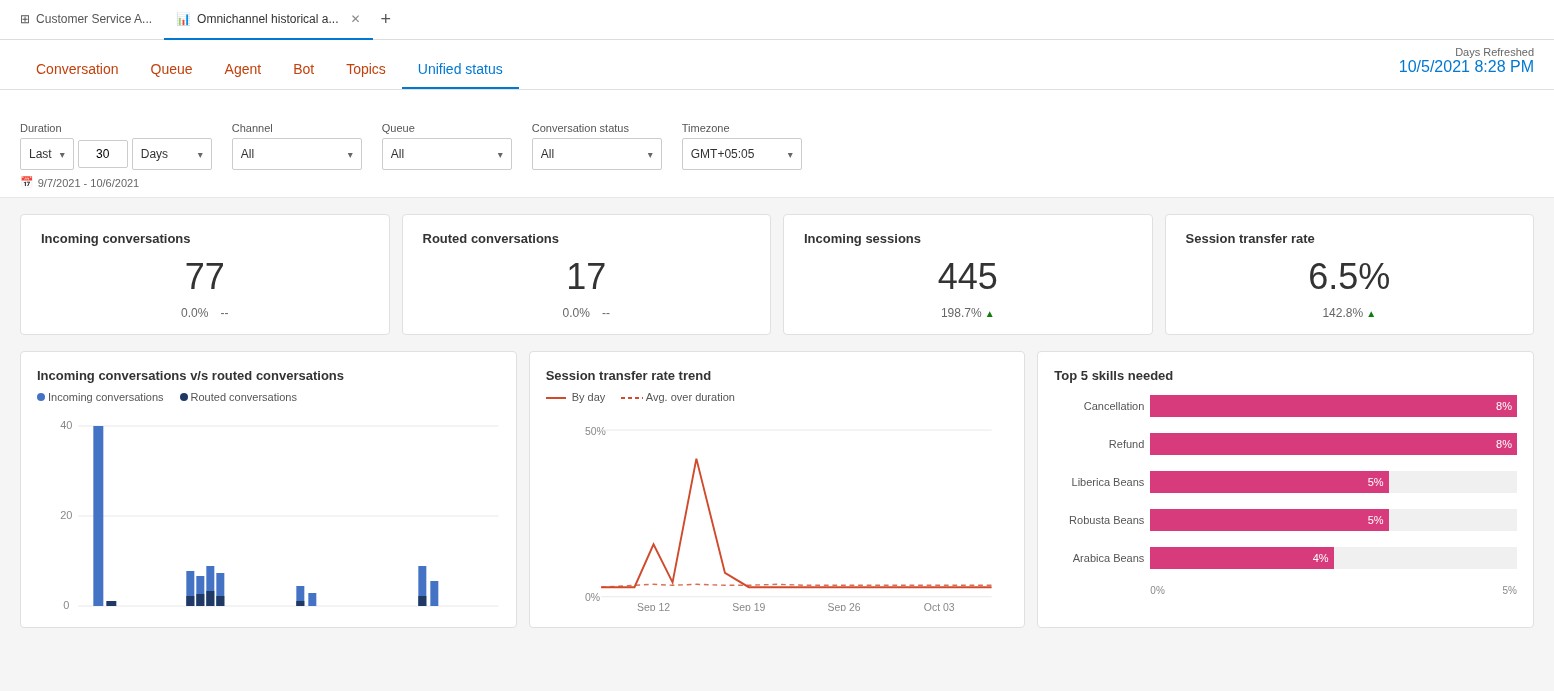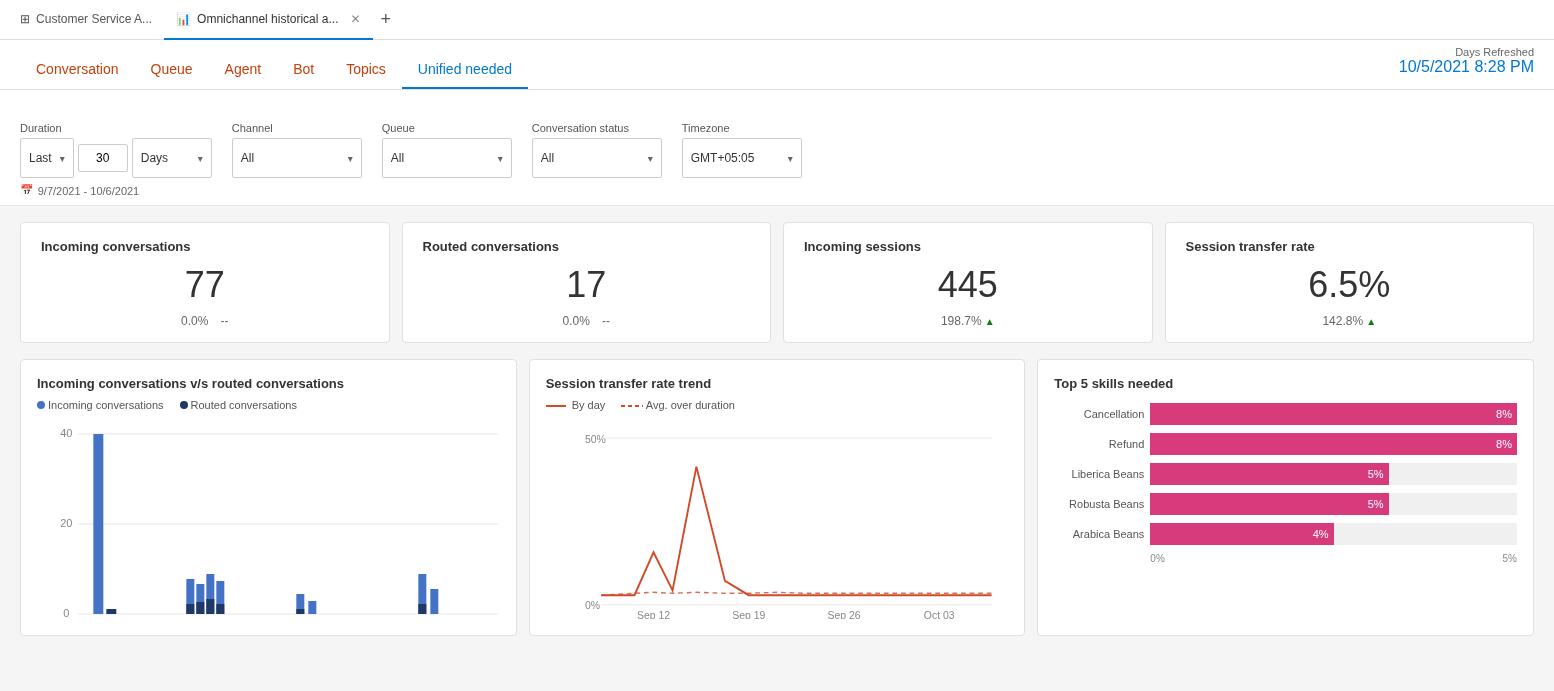--- a/index.html
+++ b/index.html
@@ -85,21 +85,21 @@
     .filter-group { display: flex; flex-direction: column; gap: 4px; }
     .filter-label { font-size: 11px; color: #555; font-weight: 500; margin-top: 20px; }
     .filter-controls { display: flex; gap: 4px; align-items: center; }
     .filter-select {
       border: 1px solid #ccc;
       border-radius: 2px;
       padding: 4px 8px;
       font-size: 12px;
       background: #fff;
       cursor: pointer;
-      height: 40px;
+      height: 32px;
       color: #333;
       display: flex;
       align-items: center;
       gap: 4px;
     }
     .filter-select-wide { min-width: 130px; justify-content: space-between; }
     .filter-input {
       border: 1px solid #ccc;
       border-radius: 2px;
       padding: 4px 6px;
@@ -146,21 +146,21 @@
     }
     .chart-title { font-size: 13px; font-weight: 600; color: #333; margin-bottom: 8px; }
     .chart-legend { display: flex; gap: 16px; margin-bottom: 8px; font-size: 11px; color: #555; align-items: center; }
     .legend-dot { width: 8px; height: 8px; border-radius: 50%; display: inline-block; margin-right: 3px; }
     .legend-line { width: 20px; height: 2px; display: inline-block; margin-right: 3px; }
     .chart-area { position: relative; }
     svg { display: block; }
 
     
     .skills-chart { padding: 4px 0; }
-    .skill-row { display: flex; align-items: center; margin-bottom: 8px; font-size: 11px; gap: 6px; }
+    .skill-row { display: flex; align-items: center; margin-bottom: 16px; font-size: 11px; gap: 6px; }
     .skill-label { text-align: right; width: 90px; color: #555; flex-shrink: 0; }
     .skill-bar-wrap { flex: 1; background: #f0f0f0; height: 22px; position: relative; }
     .skill-bar { height: 22px; background: #d83b7c; display: flex; align-items: center; justify-content: flex-end; padding-right: 5px; color: #fff; font-size: 11px; font-weight: 500; }
     .skills-axis { display: flex; justify-content: space-between; font-size: 10px; color: #888; margin-top: 4px; padding-left: 96px; }
 
     .chevron { font-size: 10px; margin-left: 4px; color: #666; }
   </style>
 </head>
 <body>
 
@@ -187,21 +187,21 @@
   <div class="nav-item">
     <span>Agent</span>
   </div>
   <div class="nav-item">
     <span>Bot</span>
   </div>
   <div class="nav-item">
     <span>Topics</span>
   </div>
   <div class="nav-item active">
-    <span>Unified needed</span>
+    <span>Unified status</span>
   </div>
   <div class="last-refreshed">
     <div class="label">Days Refreshed</div>
     <div class="value">10/5/2021 8:28 PM</div>
   </div>
 </div>
 
 <div class="filters-bar">
   <div class="filter-row">
 

